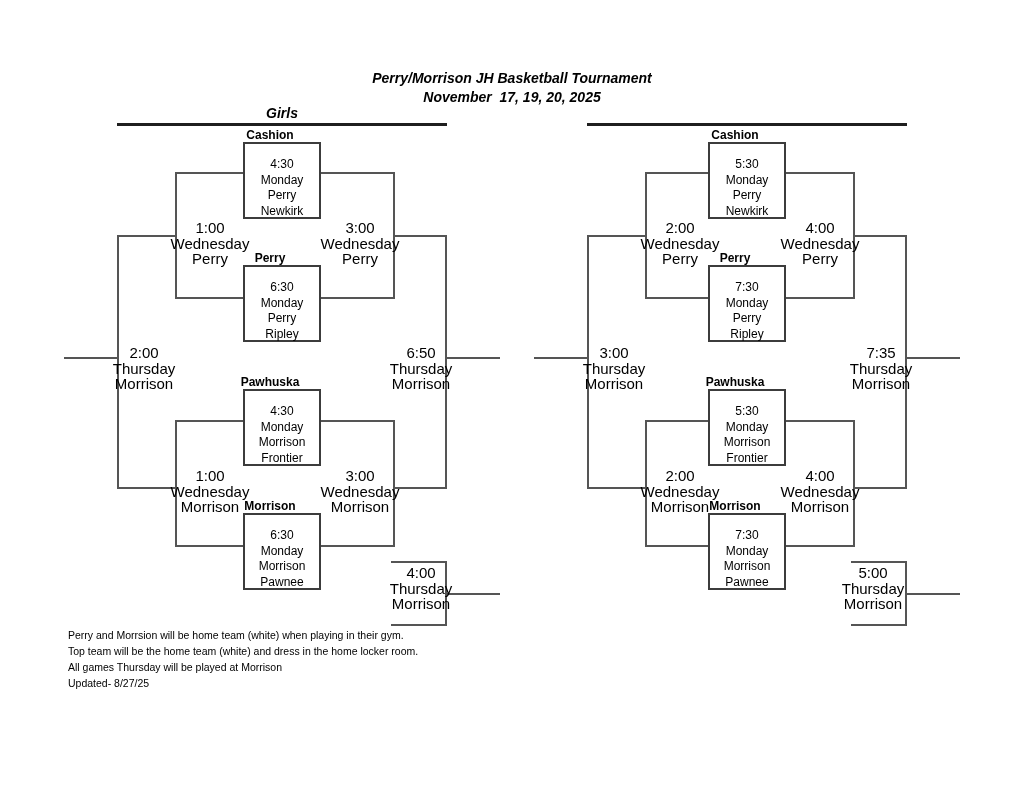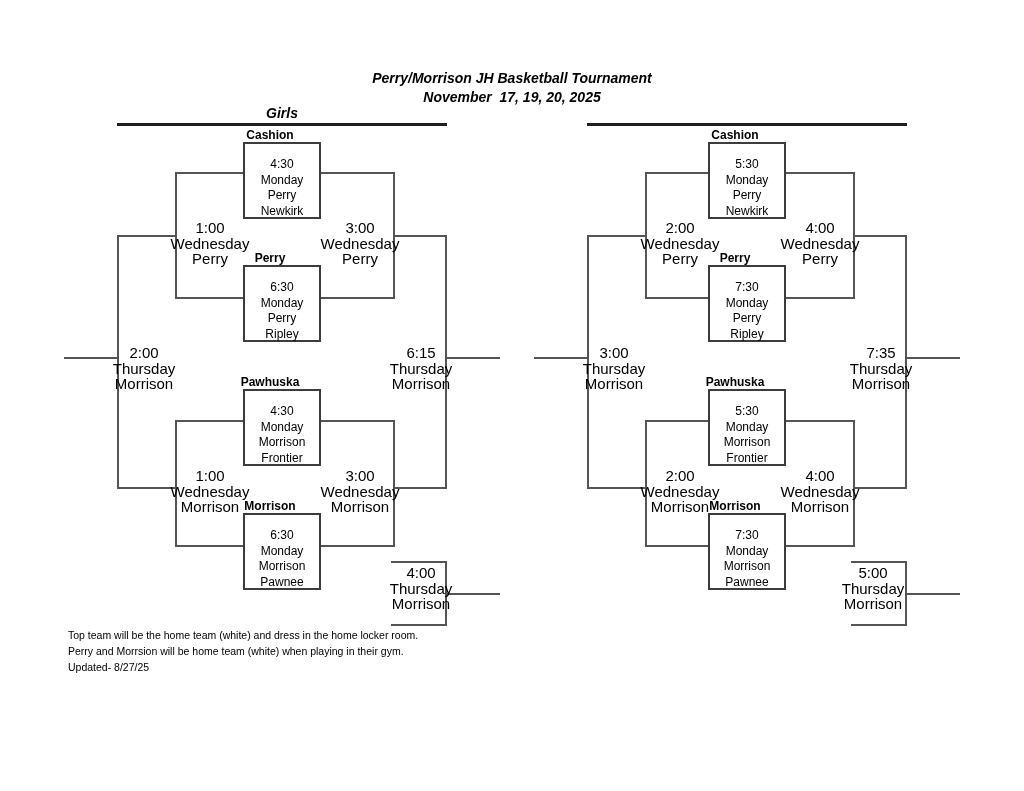--- a/index.html
+++ b/index.html
@@ -118,21 +118,21 @@
       <div>3:00</div>
       <div>Wednesday</div>
       <div>Morrison</div>
     </div>
     <div class="slot" style="top:237px;left:10px;width:140px">
       <div>2:00</div>
       <div>Thursday</div>
       <div>Morrison</div>
     </div>
     <div class="slot" style="top:237px;right:9px;width:140px">
-      <div>6:15</div>
+      <div>6:50</div>
       <div>Thursday</div>
       <div>Morrison</div>
     </div>
     <div class="slot" style="top:457px;right:9px;width:140px">
       <div>4:00</div>
       <div>Thursday</div>
       <div>Morrison</div>
     </div>
   </div>
 
@@ -232,18 +232,19 @@
       <div>Morrison</div>
     </div>
     <div class="slot" style="top:457px;right:17px;width:140px">
       <div>5:00</div>
       <div>Thursday</div>
       <div>Morrison</div>
     </div>
   </div>
 
   <div class="footer">
+    <div>Perry and Morrsion will be home team (white) when playing in their gym.</div>
     <div>Top team will be the home team (white) and dress in the home locker room.</div>
-    <div>Perry and Morrsion will be home team (white) when playing in their gym.</div>
+    <div>All games Thursday will be played at Morrison</div>
     <div>Updated- 8/27/25</div>
   </div>
 
 </div>
 
 </body></html>

